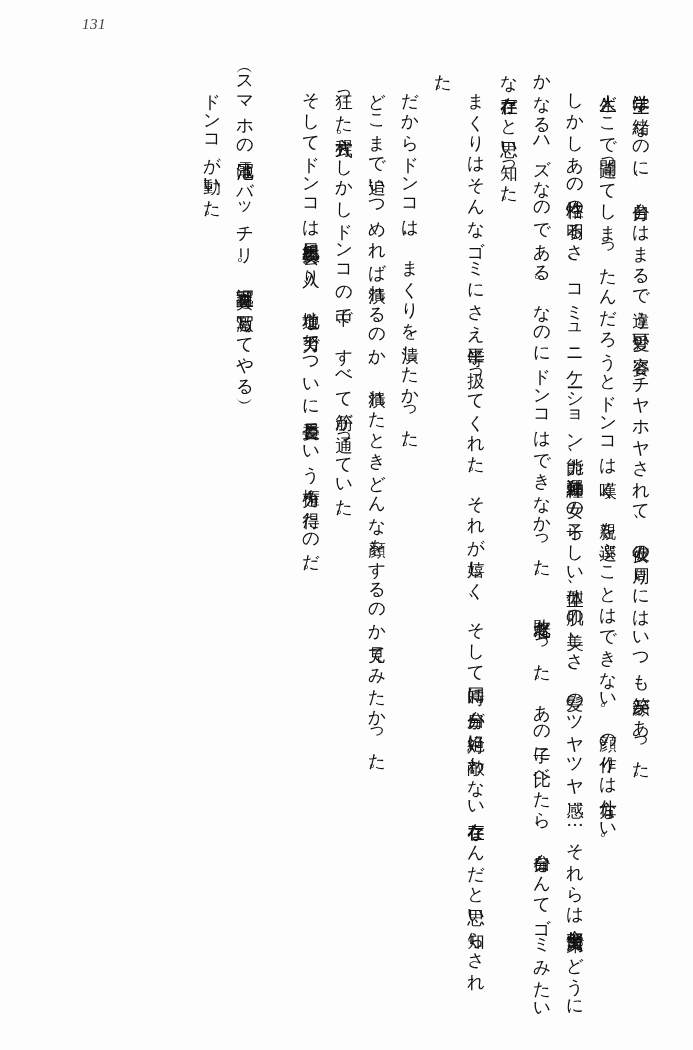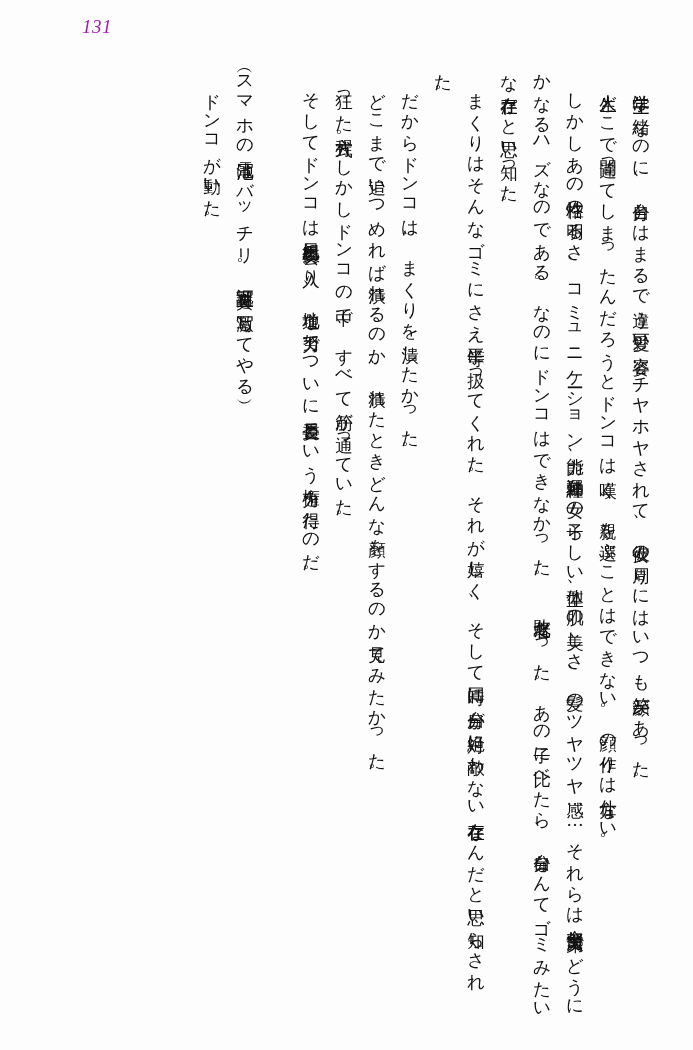--- a/index.html
+++ b/index.html
@@ -19,24 +19,24 @@
     position: relative;
     width: 693px;
     height: 1050px;
     background: #fdfdfd;
     box-sizing: border-box;
   }
   .page-number {
     position: absolute;
     top: 16px;
     left: 82px;
-    font-size: 19px;
+    font-size: 15px;
     font-style: italic;
     font-family: "Liberation Serif", "DejaVu Serif", serif;
-    color: #a21caf;
+    color: #404040;
     letter-spacing: 0.5px;
   }
   .body-text {
     position: absolute;
     top: 62px;
     left: 60px;
     right: 36px;
     height: 952px;
     writing-mode: vertical-rl;
     text-orientation: upright;

